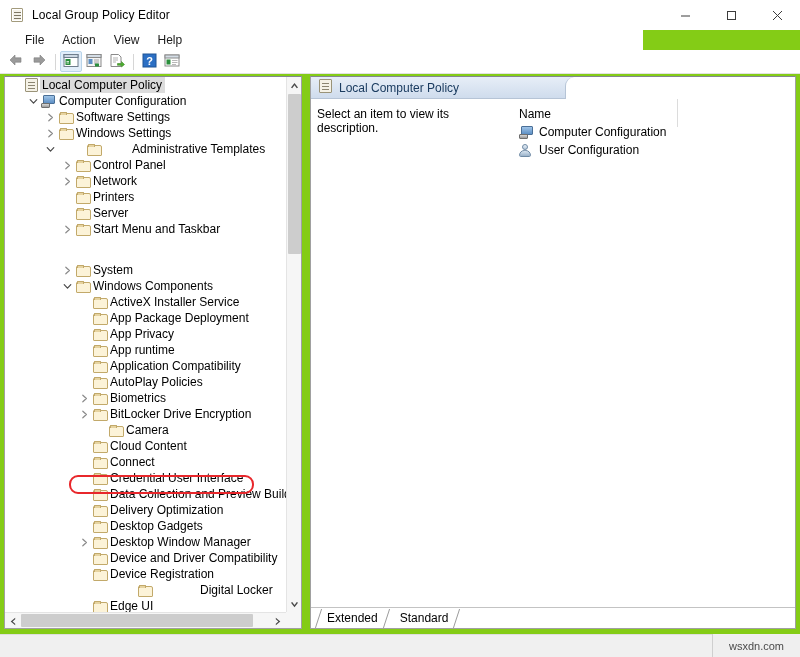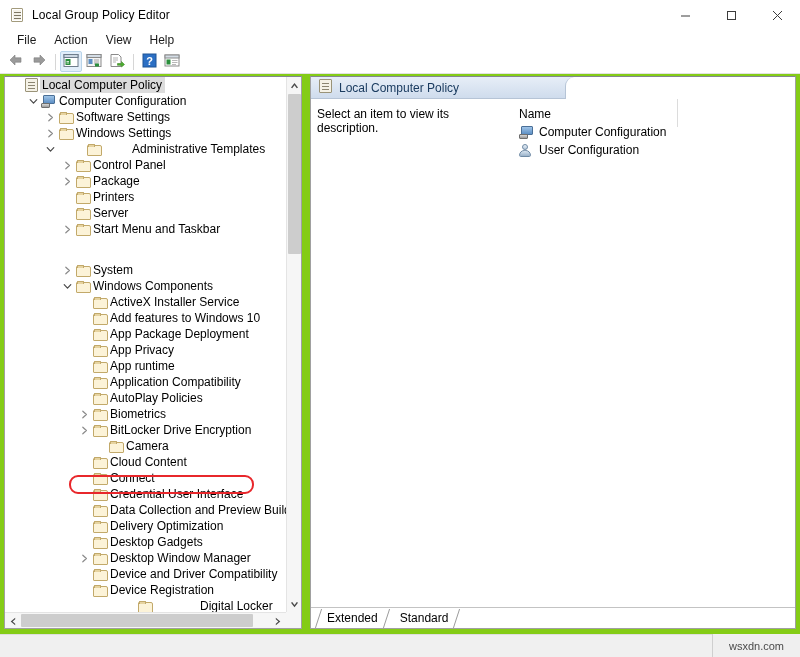--- a/index.html
+++ b/index.html
@@ -67,25 +67,25 @@
     width: 46px; height: 30px;
     display: flex; align-items: center; justify-content: center;
     color: #3c3c3c;
   }
   .win-btn svg { display: block; }
 
   
   .menubar {
     position: absolute;
     left: 0; top: 30px;
-    width: 800px; height: 20px;
+    width: 643px; height: 20px;
     background: #ffffff;
     display: flex;
     align-items: center;
-    padding-left: 8px;
+    padding-left: 16px;
   }
   .menu-item {
     font-size: 12px;
     color: #1a1a1a;
     padding: 2px 9px;
     line-height: 15px;
   }
 
   
   .toolbar {
@@ -587,21 +587,21 @@
         </div>
         <div class="tree-row" style="padding-left: 55px;">
           <span class="expander">
             <svg width="9" height="9" viewBox="0 0 9 9">
               <path d="M2.8 1.2 L6.4 4.5 L2.8 7.8" fill="none" stroke="#8a8a8a" stroke-width="1.2" stroke-linecap="round" stroke-linejoin="round"></path>
             </svg>
           </span>
           <span class="ico">
             <span class="folder"></span>
           </span>
-          <span class="lbl">Package</span>
+          <span class="lbl">Network</span>
         </div>
         <div class="tree-row" style="padding-left: 55px;">
           <span class="expander"></span>
           <span class="ico">
             <span class="folder"></span>
           </span>
           <span class="lbl">Printers</span>
         </div>
         <div class="tree-row" style="padding-left: 55px;">
           <span class="expander"></span>
@@ -642,27 +642,20 @@
             <span class="folder"></span>
           </span>
           <span class="lbl">Windows Components</span>
         </div>
         <div class="tree-row" style="padding-left: 72px;">
           <span class="expander"></span>
           <span class="ico">
             <span class="folder"></span>
           </span>
           <span class="lbl">ActiveX Installer Service</span>
-        </div>
-        <div class="tree-row" style="padding-left: 72px;">
-          <span class="expander"></span>
-          <span class="ico">
-            <span class="folder"></span>
-          </span>
-          <span class="lbl">Add features to Windows 10</span>
         </div>
         <div class="tree-row" style="padding-left: 72px;">
           <span class="expander"></span>
           <span class="ico">
             <span class="folder"></span>
           </span>
           <span class="lbl">App Package Deployment</span>
         </div>
         <div class="tree-row" style="padding-left: 72px;">
           <span class="expander"></span>

